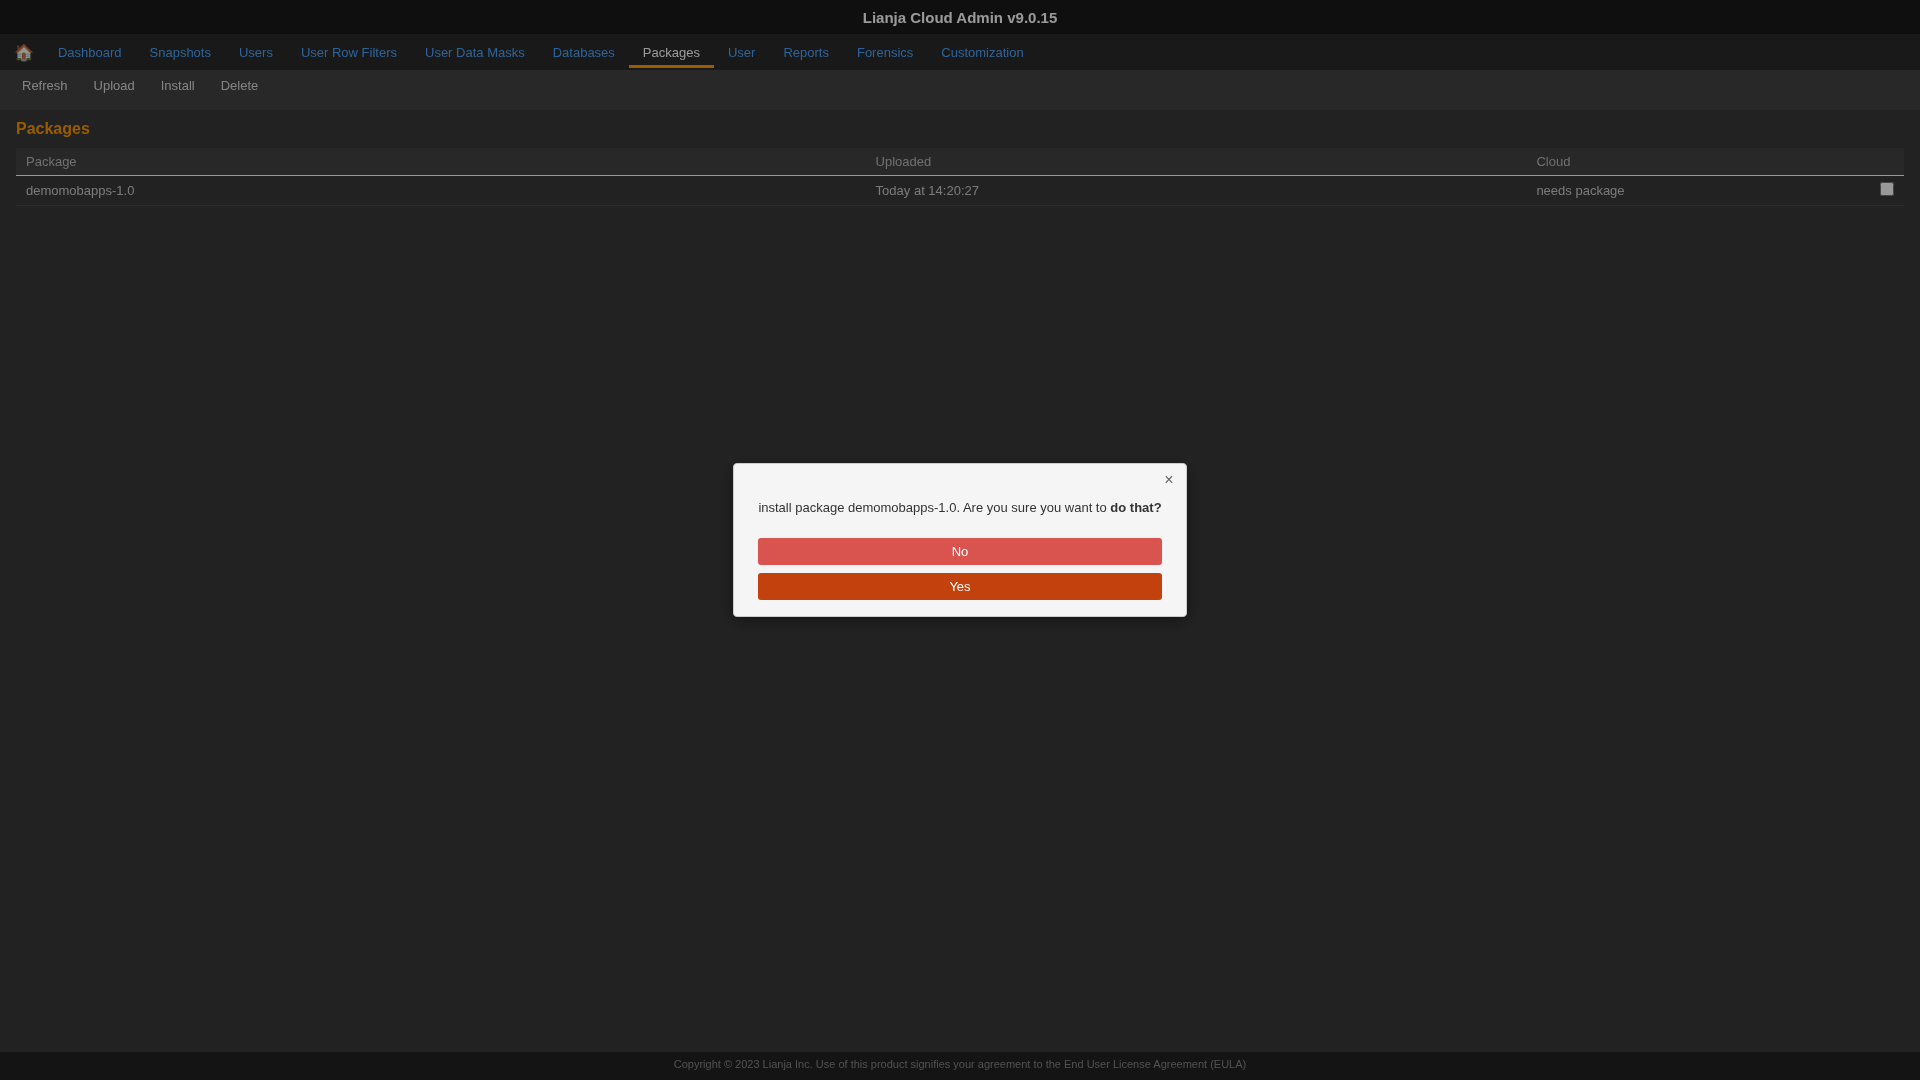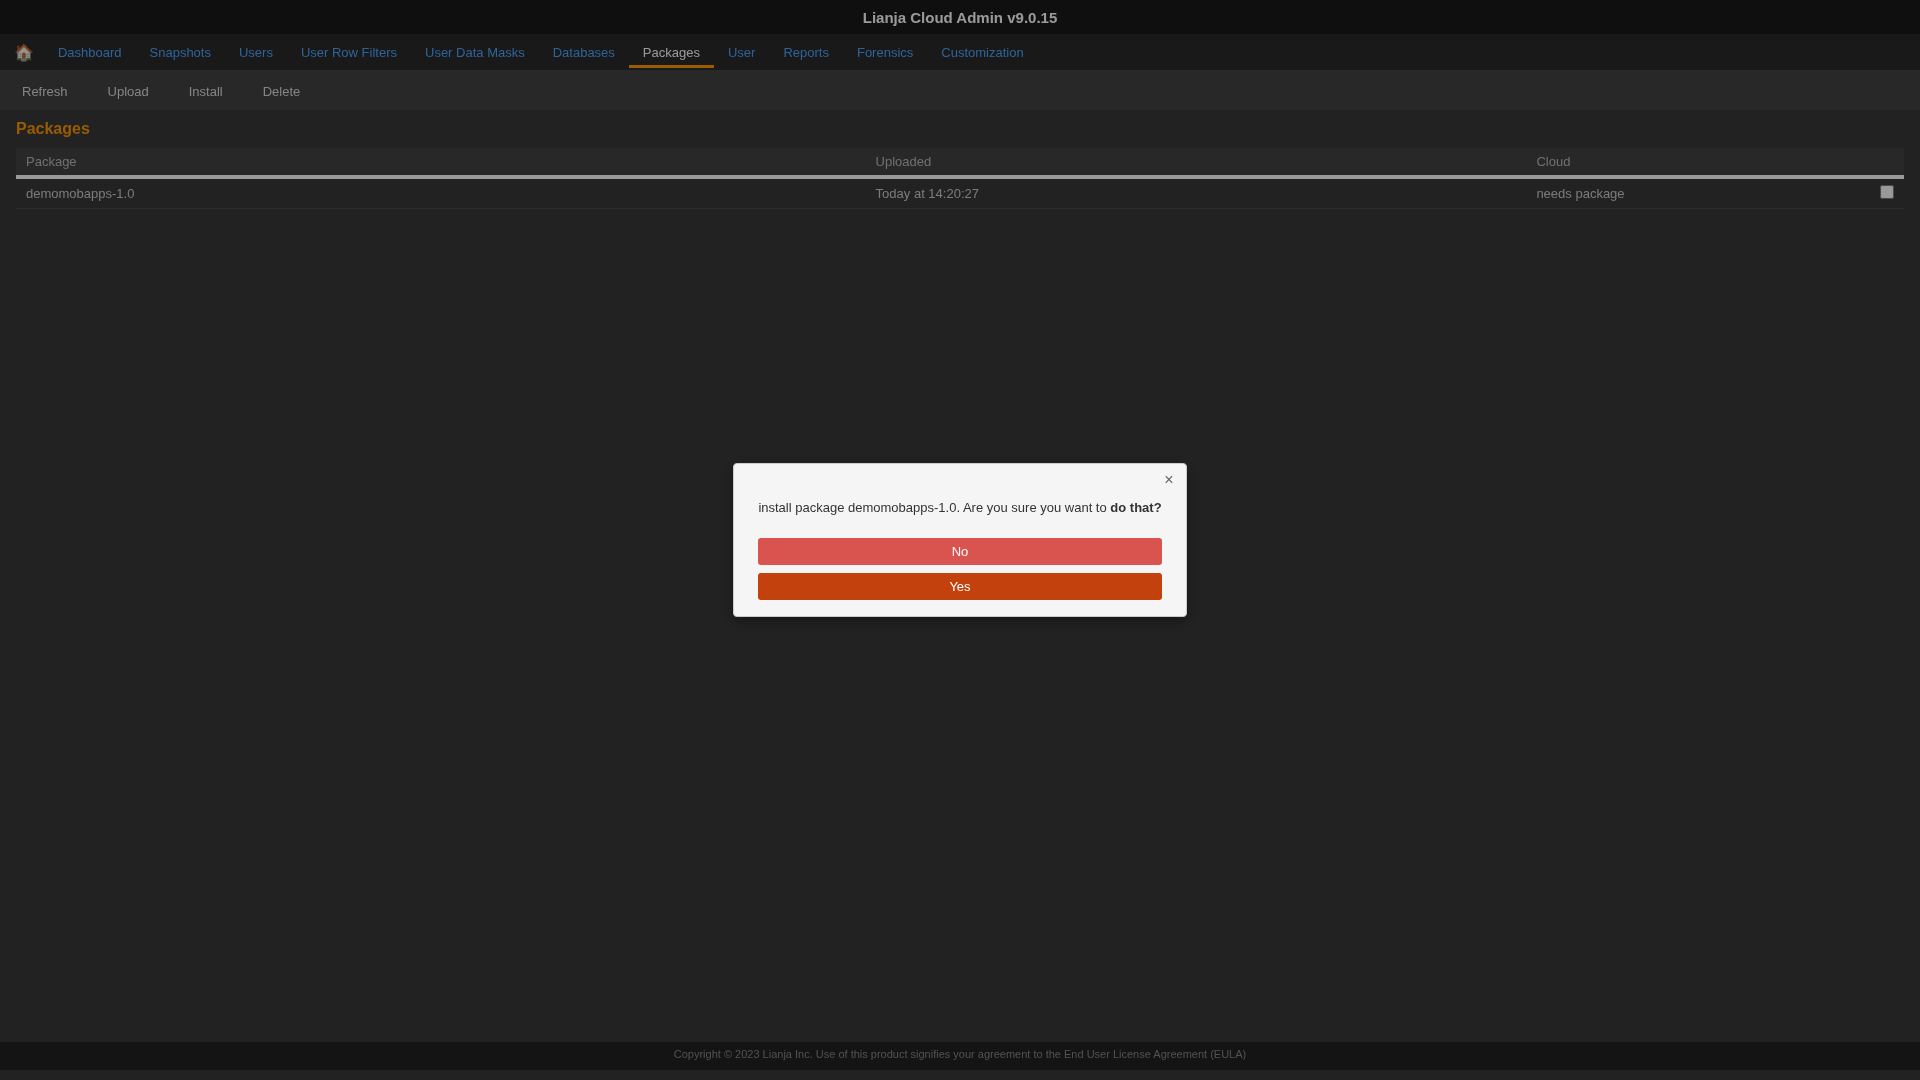--- a/index.html
+++ b/index.html
@@ -55,24 +55,24 @@
     .nav-home {
       color: #fff;
       padding: 4px 10px 4px 4px;
       font-size: 16px;
     }
 
     
     #toolbar {
       background: #444;
       display: flex;
-      align-items: center;
+      align-items: flex-start;
       padding: 0 10px;
       height: 38px;
-      gap: 16px;
+      gap: 2px;
     }
 
     .toolbar-btn {
       color: #ddd;
       background: transparent;
       border: none;
       padding: 6px 12px;
       cursor: pointer;
       font-size: 13px;
     }
@@ -99,21 +99,21 @@
     #packages-table thead tr {
       background: #444;
       color: #bbb;
     }
 
     #packages-table thead th {
       text-align: left;
       padding: 6px 10px;
       font-weight: normal;
       font-size: 13px;
-      border-bottom: 4px solid #ffffff;
+      border-bottom: 1px solid #ffffff;
     }
 
     #packages-table tbody tr {
       background: #3a3a3a;
       border-bottom: 1px solid #4a4a4a;
       margin-top: 29px;
     }
 
     #packages-table tbody td {
       padding: 6px 10px;
@@ -128,21 +128,21 @@
 
     .row-checkbox {
       width: 14px;
       height: 14px;
       cursor: pointer;
     }
 
     
     #footer {
       position: fixed;
-      bottom: 10px;
+      bottom: 0;
       left: 0;
       right: 0;
       background: #222;
       color: #888;
       text-align: center;
       padding: 6px;
       font-size: 11px;
       height: 28px;
     }
 

